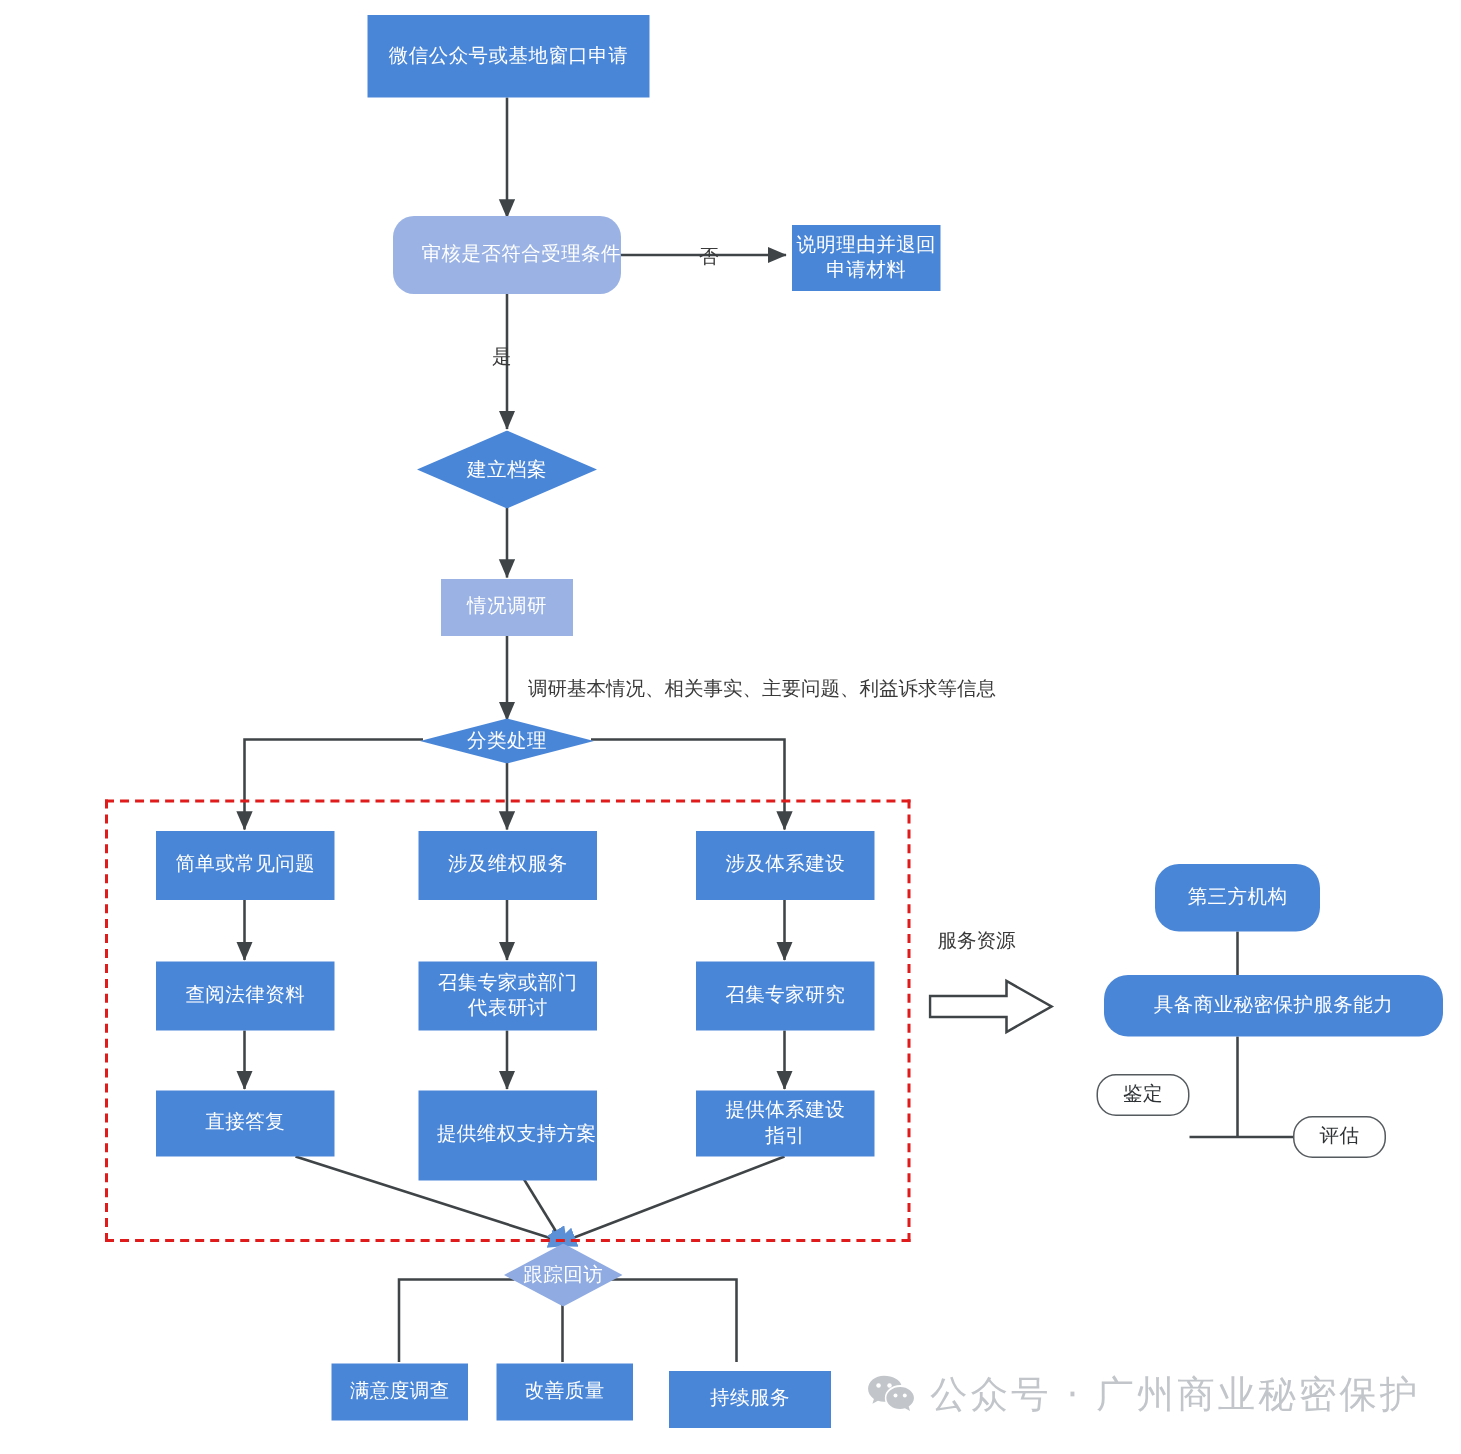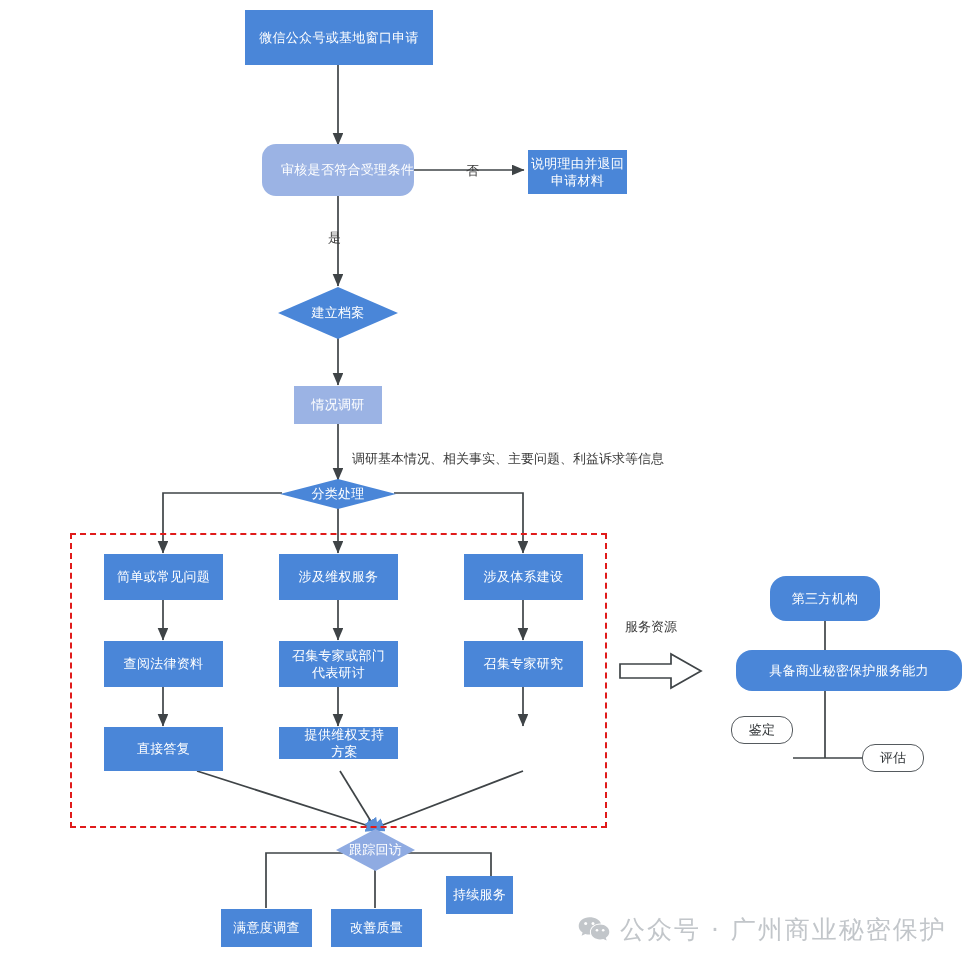--- a/index.html
+++ b/index.html
@@ -224,46 +224,50 @@
     <span>直接答复</span>
   </div>
 
   <div class="node rect" style="left:279px; top:554px; width:119px; height:46px;">
     <span>涉及维权服务</span>
   </div>
   <div class="node rect" style="left:279px; top:641px; width:119px; height:46px; flex-direction:column;">
     <span>召集专家或部门</span>
     <span>代表研讨</span>
   </div>
-  <div class="node rect" style="left:279px; top:727px; width:119px; height:32px; flex-direction:column;padding-left:12px;">
+  <div class="node rect" style="left:279px; top:727px; width:119px; height:60px; flex-direction:row;padding-left:12px;">
     <span>提供维权支持</span>
     <span>方案</span>
   </div>
 
   <div class="node rect" style="left:464px; top:554px; width:119px; height:46px;">
     <span>涉及体系建设</span>
   </div>
   <div class="node rect" style="left:464px; top:641px; width:119px; height:46px;">
     <span>召集专家研究</span>
+  </div>
+  <div class="node rect" style="left:464px; top:727px; width:119px; height:44px; flex-direction:column;">
+    <span>提供体系建设</span>
+    <span>指引</span>
   </div>
 
   <div class="diamond-wrap" style="left:336px; top:829px; width:79px; height:42px;">
     <svg width="79" height="42" viewBox="0 0 79 42" xmlns="http://www.w3.org/2000/svg">
       <polygon points="39.5,0 79,21 39.5,42 0,21" fill="#8fabe2"></polygon>
     </svg>
     <div class="diamond-label">跟踪回访</div>
   </div>
 
   <div class="node rect" style="left:221px; top:909px; width:91px; height:38px;">
     <span>满意度调查</span>
   </div>
   <div class="node rect" style="left:331px; top:909px; width:91px; height:38px;">
     <span>改善质量</span>
   </div>
-  <div class="node rect" style="left:446px; top:876px; width:67px; height:38px;">
+  <div class="node rect" style="left:446px; top:914px; width:108px; height:38px;">
     <span>持续服务</span>
   </div>
 
   <div class="edge-label" style="left:625px; top:618px;">服务资源</div>
 
   <svg class="big-arrow" style="left:619px; top:652px;" width="84" height="38" viewBox="0 0 84 38" xmlns="http://www.w3.org/2000/svg">
     <path d="M1,12 L52,12 L52,2 L82,19 L52,36 L52,26 L1,26 Z" fill="#ffffff" stroke="#3f4447" stroke-width="1.7" stroke-linejoin="miter"></path>
   </svg>
 
   <div class="node round-dark" style="left:770px; top:576px; width:110px; height:45px;">

